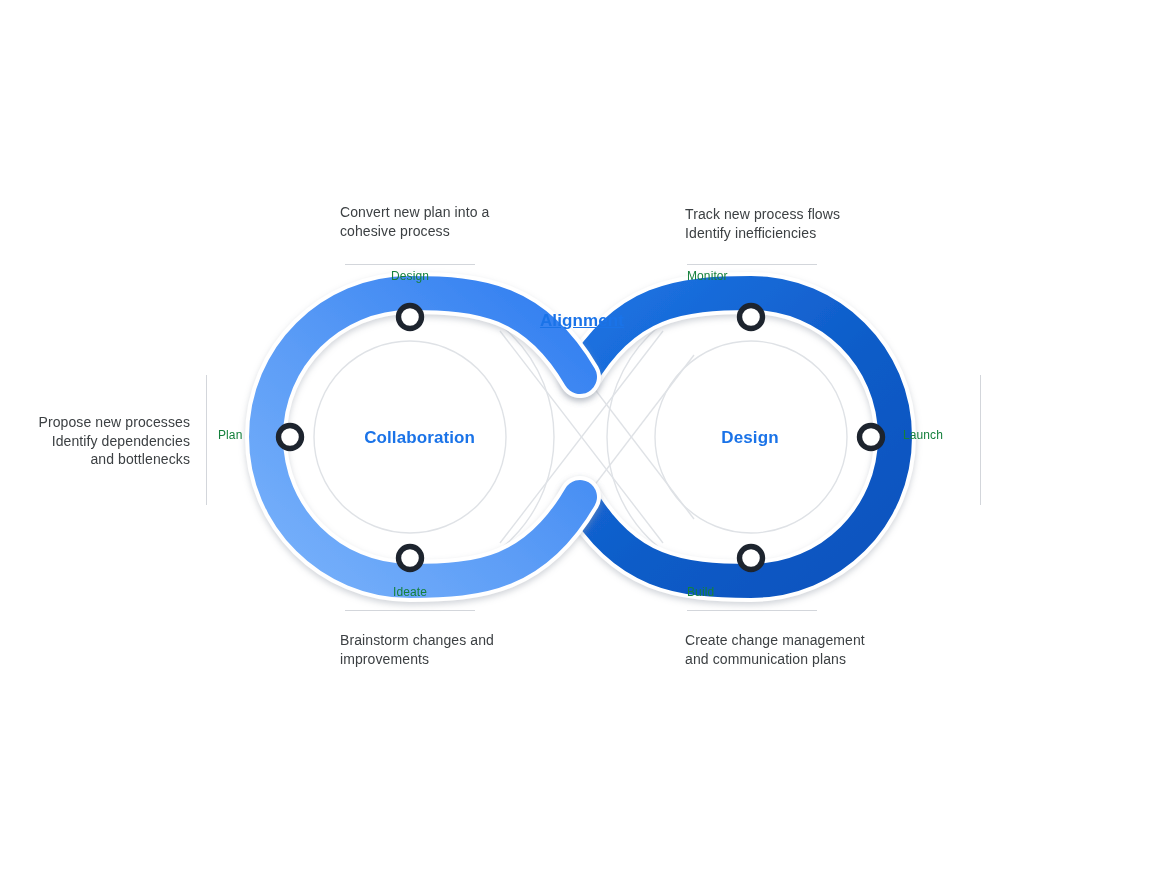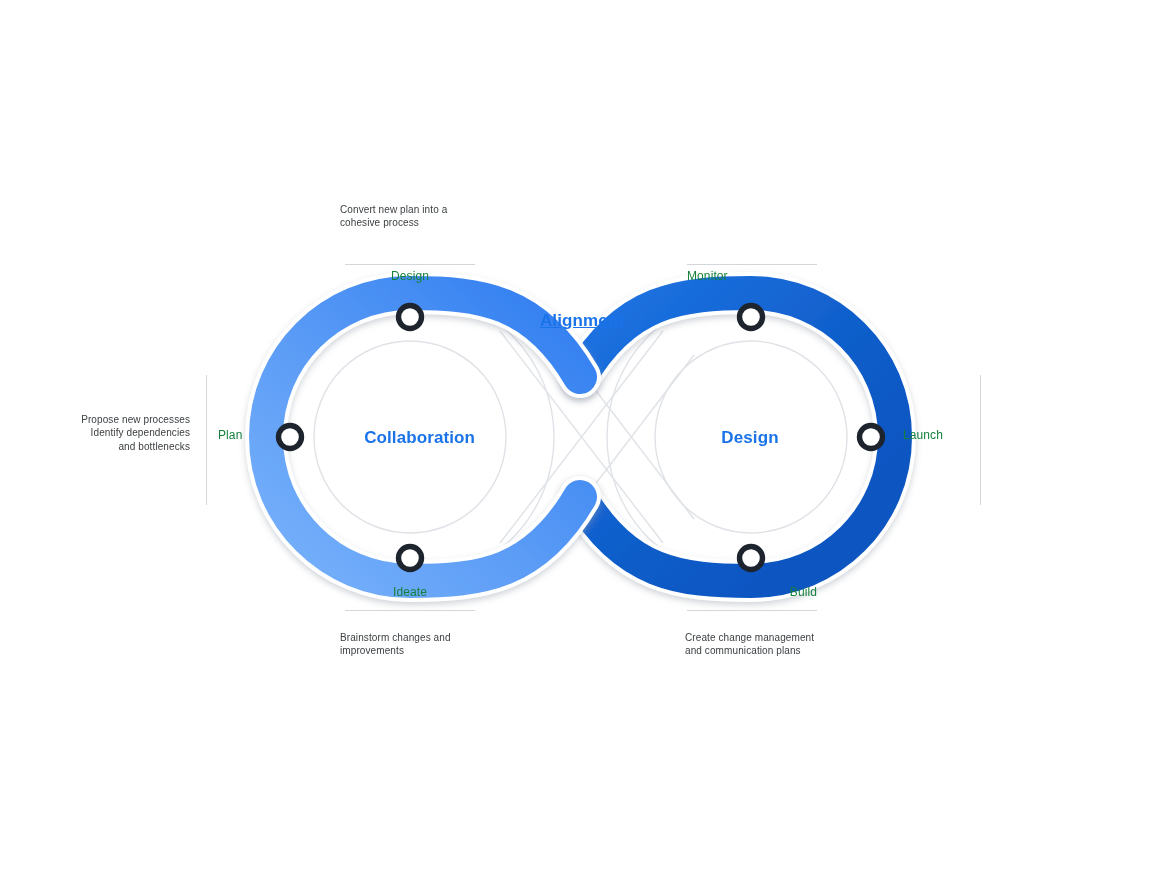--- a/index.html
+++ b/index.html
@@ -26,21 +26,21 @@
   #loop-svg {
     position: absolute;
     left: 0; top: 0;
     width: 1160px;
     height: 870px;
   }
 
   
   .desc {
     position: absolute;
-    font-size: 10px;
+    font-size: 14px;
     line-height: 1.33;
     color: #3c4043;
     white-space: pre-line;
     letter-spacing: 0.1px;
   }
   .stage-label {
     position: absolute;
     font-size: 12px;
     font-weight: normal;
     color: #15803d;
@@ -75,21 +75,21 @@
   #desc-monitor  { left: 685px; top: 205px; width: 250px; text-align: left; }
   #rule-monitor  { left: 687px; top: 264px; width: 130px; }
   #label-monitor { left: 687px; top: 269px; width: 130px; text-align: left; }
 
   
   #label-ideate  { left: 345px; top: 585px; width: 130px; text-align: center; }
   #rule-ideate   { left: 345px; top: 610px; width: 130px; }
   #desc-ideate   { left: 340px; top: 631px; width: 260px; text-align: left; }
 
   
-  #label-build   { left: 687px; top: 585px; width: 130px; text-align: right; }
+  #label-build   { left: 687px; top: 585px; width: 130px; text-align: left; }
   #rule-build    { left: 687px; top: 610px; width: 130px; }
   #desc-build    { left: 685px; top: 631px; width: 270px; text-align: left; }
 
   
   #desc-plan     { left: 10px; top: 413px; width: 180px; text-align: right; }
   #rule-plan     { left: 206px; top: 375px; height: 130px; }
   #label-plan    { left: 218px; top: 428px; }
 
   
   #label-launch  { left: 903px; top: 428px; }
@@ -192,20 +192,22 @@
 
   <div class="center-label" id="label-alignment">Alignment</div>
 
   <div class="center-label" id="label-clarity">Design</div>
 
   <div class="desc" id="desc-design">Convert new plan into a
 cohesive process</div>
   <div class="rule-h" id="rule-design"></div>
   <div class="stage-label" id="label-design">Design</div>
 
+  <div class="desc" id="desc-monitor">Track new process flows
+Identify inefficiencies</div>
   <div class="rule-h" id="rule-monitor"></div>
   <div class="stage-label" id="label-monitor">Monitor</div>
 
   <div class="stage-label" id="label-ideate">Ideate</div>
   <div class="rule-h" id="rule-ideate"></div>
   <div class="desc" id="desc-ideate">Brainstorm changes and
 improvements</div>
 
   <div class="stage-label" id="label-build">Build</div>
   <div class="rule-h" id="rule-build"></div>

